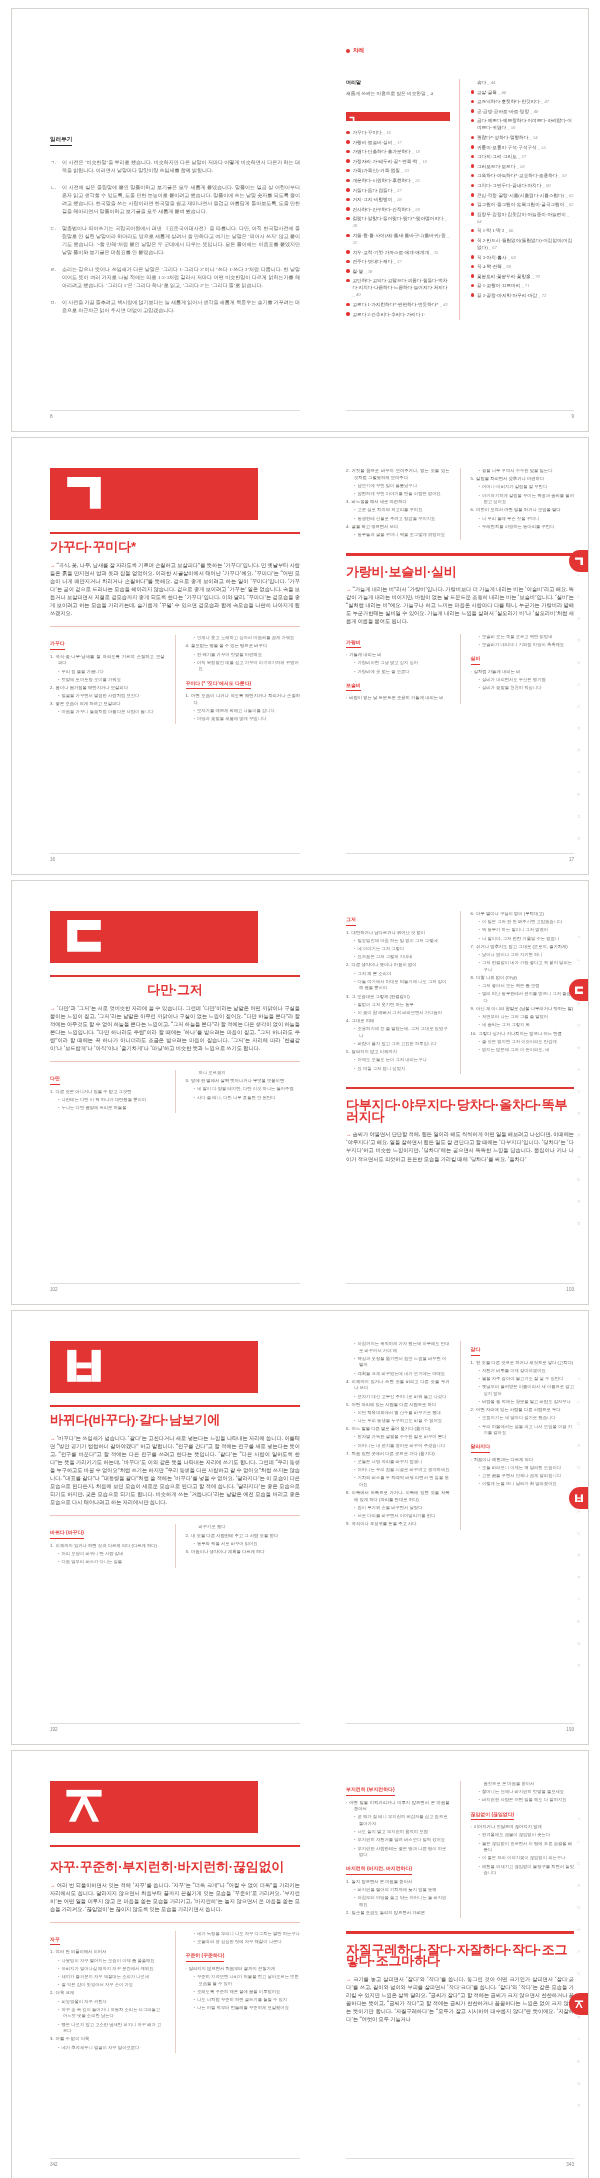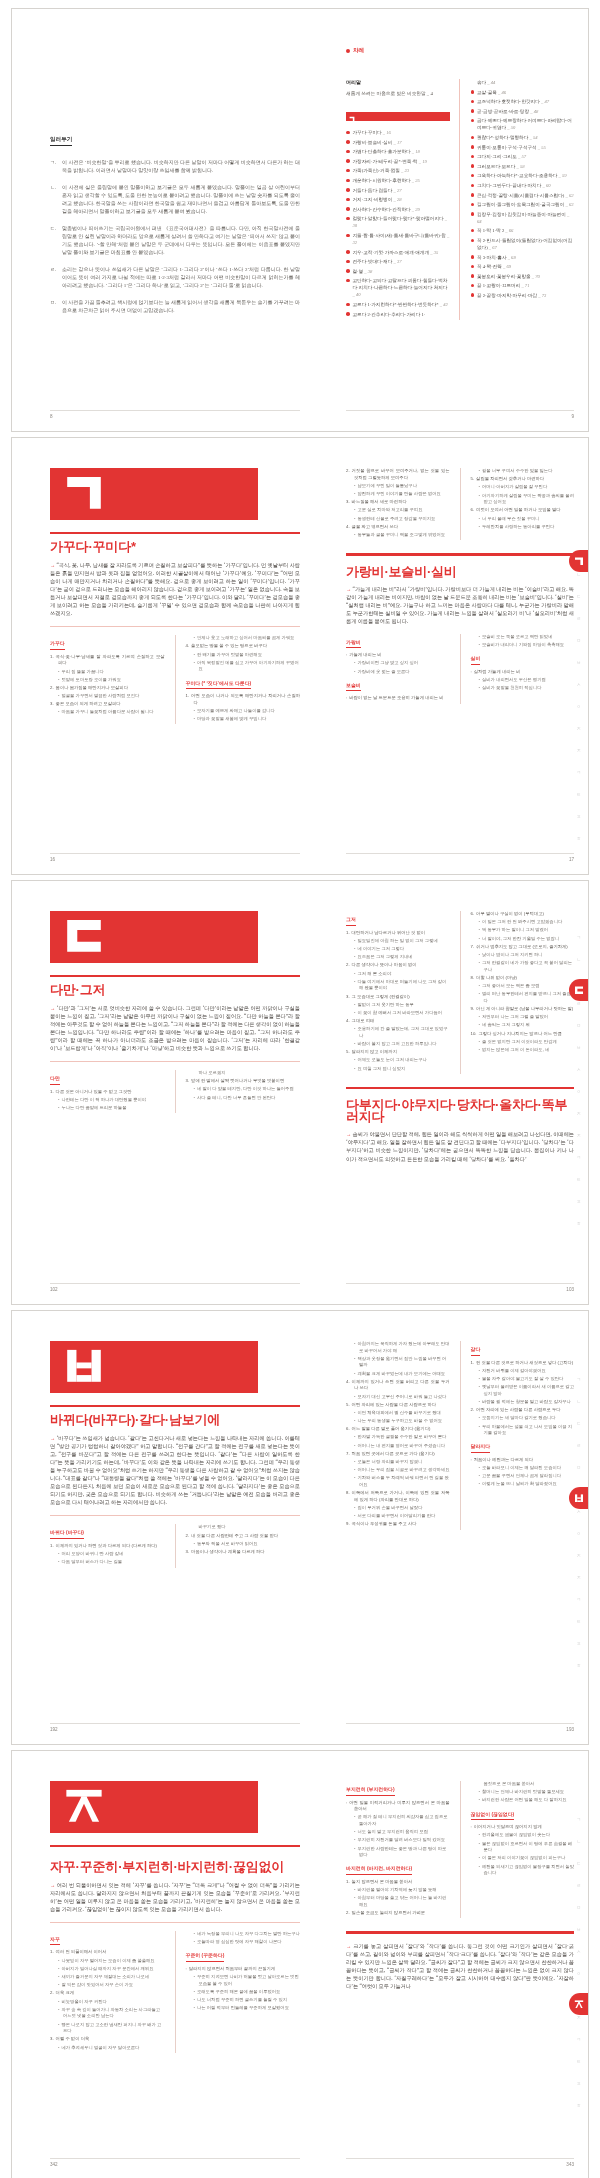--- a/index.html
+++ b/index.html
@@ -364,21 +364,21 @@
       </div>
     </div>
     <div class="spread" style="height: 423px;">
       <div class="pgL">
         <div class="lblock">
           <span><svg viewBox="0 0 100 100" width="42" height="42" fill="#ffffff">
               <path d="M10 14H90V38H34V66H90V90H10Z"></path>
             </svg></span>
         </div>
         <div class="redrule"></div>
-        <h1 class="hw" style="margin: 7px 0px 0px;">다만·그저</h1>
+        <h1 class="hw" style="margin: 7px 0px 0px; text-align: center;">다만·그저</h1>
         <p class="lead" style="margin: 8px 0px 0px;">‘다만’과 ‘그저’는 서로 엇비슷한 자리에 쓸 수 있습니다. 그런데 ‘다만’이라는 낱말은 어떤 까닭이나 구실을 붙이는 느낌이 짙고, ‘그저’라는 낱말은 아무런 까닭이나 구실이 없는 느낌이 짙어요. “다만 하늘을 본다”라 할 적에는 아무것도 할 수 없어 하늘을 본다는 느낌이고, “그저 하늘을 본다”라 할 적에는 다른 생각이 없이 하늘을 본다는 느낌입니다. “다만 하나라도 주렴”이라 할 때에는 ‘하나’를 받으려는 마음이 짙고, “그저 하나라도 주렴”이라 할 때에는 꼭 하나가 아니더라도 조금은 받으려는 마음이 짙습니다. ‘그저’는 자리에 따라 ‘한결같이’나 ‘보드랍게’나 ‘아직’이나 ‘줄기차게’나 ‘마냥’하고 비슷한 뜻과 느낌으로 쓰기도 합니다.</p>
         <div class="thinrule"></div>
         <div class="dcols">
           <div class="dcol">
             <div><span class="dl">다만</span></div>
             <div class="dn"><span class="m">1.</span><span>다른 것은 아니거나 있을 수 없고 그것만</span></div>
             <div class="dx"><span class="b">•</span><span>나한테는 다만 이 책 하나가 대단했을 뿐이야</span></div>
             <div class="dx"><span class="b">•</span><span>누나는 다만 꿈밭에 드리운 하늘을</span></div>
           </div>
           <div class="dcol">
@@ -614,20 +614,21 @@
             <div class="dx"><span class="b">•</span><span>바지런한 사람은 어떤 일을 해도 다 잘하지요</span></div>
             <div><span class="dl">끊임없이 (끊임없다)</span></div>
             <div class="dn"><span class="m">:</span><span>이어지거나 잇달으며 끊어지지 않게</span></div>
             <div class="dx"><span class="b">•</span><span>한겨울에도 샘물이 끊임없이 솟는다</span></div>
             <div class="dx"><span class="b">•</span><span>물은 끊임없이 흐르면서 이 땅에 푸른 숨결을 베푼다</span></div>
             <div class="dx"><span class="b">•</span><span>이 둘은 저리 이야기꽃이 끊임없이 피는구나</span></div>
             <div class="dx"><span class="b">•</span><span>예전을 되새기고 끊임없이 물장구를 치면서 놀았습니다</span></div>
           </div>
         </div>
         <div class="rule2"></div>
+        <h2 class="hw" style="margin: 10px 0px 0px;">자질구레하다·잘다·자잘하다·작다·조그맣다·조그마하다</h2>
         <p class="lead" style="margin: 8px 0px 0px;">크기를 놓고 살피면서 ‘잘다’와 ‘작다’를 씁니다. 동그런 것이 어떤 크기인가 살피면서 ‘잘다·굵다’를 쓰고, 길이와 넓이와 부피를 살피면서 ‘작다·크다’를 씁니다. ‘잘다’와 ‘작다’는 같은 모습을 가리킬 수 있지만 느낌은 살짝 달라요. “글씨가 잘다”고 할 적에는 글씨가 크지 않으면서 찬찬하거나 꼼꼼하다는 뜻이고, “글씨가 작다”고 할 적에는 글씨가 찬찬하거나 꼼꼼하다는 느낌은 없이 크지 않다는 뜻이기만 합니다. ‘자질구레하다’는 “모두가 잘고 시시하여 대수롭지 않다”란 뜻이에요. ‘자잘하다’는 “여럿이 모두 가늘거나</p>
         <div class="pfoot r"><span>343</span></div>
       </div>
       <div class="tabwrap">
         <span class="gl" style="top: 66px;">ㄱ</span>
         <span class="gl" style="top: 88px;">ㄴ</span>
         <span class="gl" style="top: 110px;">ㄷ</span>
         <span class="gl" style="top: 132px;">ㄹ</span>
         <span class="gl" style="top: 154px;">ㅁ</span>
         <span class="gl" style="top: 176px;">ㅂ</span>

